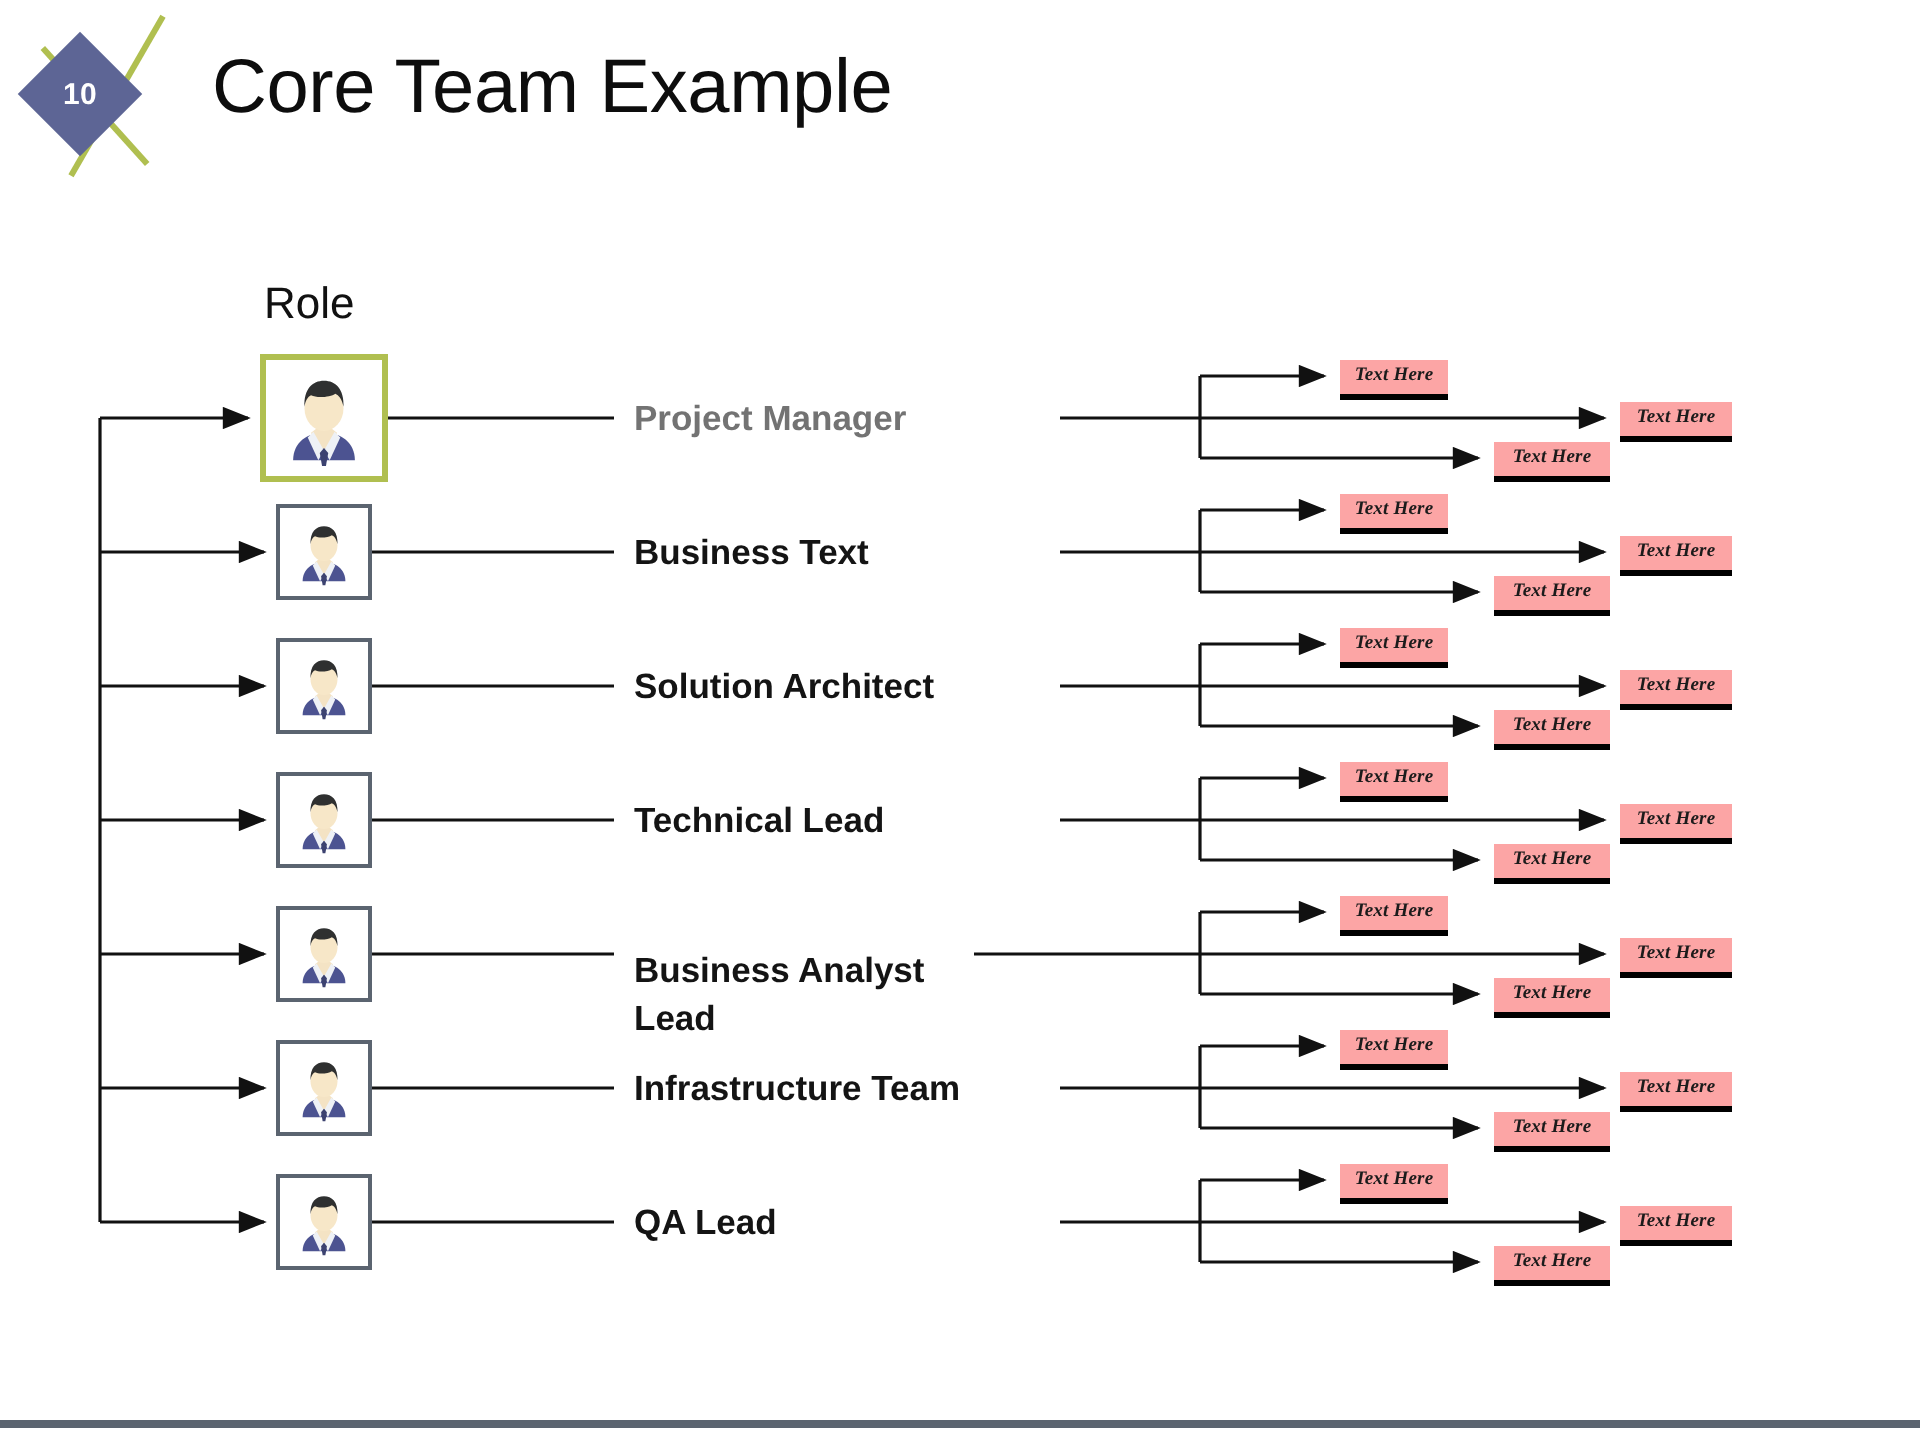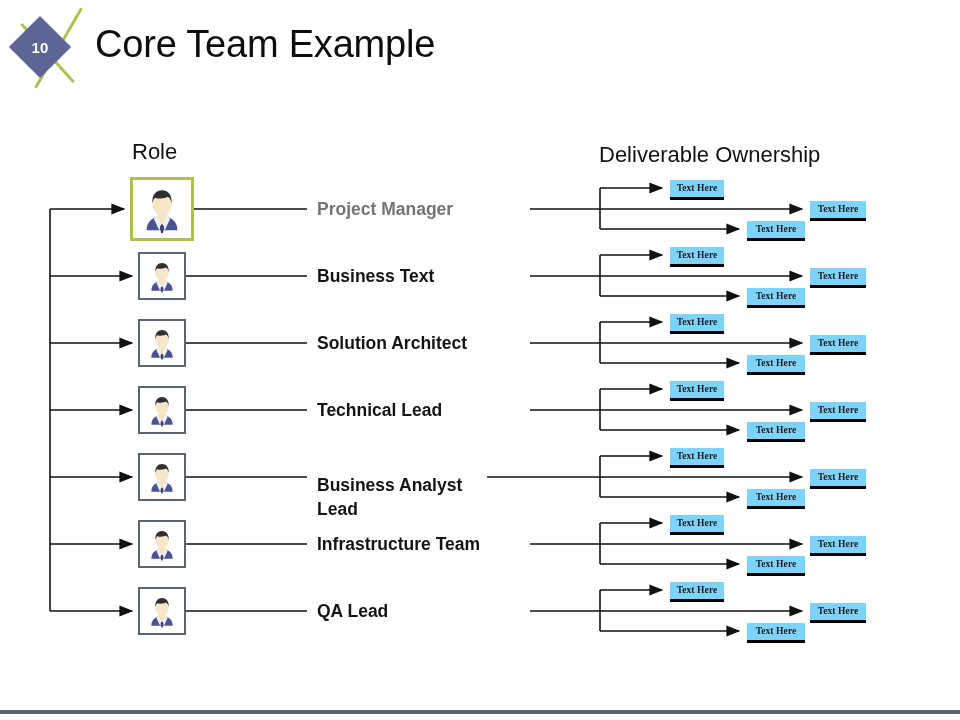--- a/index.html
+++ b/index.html
@@ -76,21 +76,21 @@
     display: flex;
     align-items: center;
     justify-content: center;
     color: #ffffff;
     font-size: 15px;
     font-weight: 600;
     letter-spacing: .2px;
   }
   .slide-title {
     position: absolute;
-    left: 95px;
+    left: 106px;
     top: 23px;
     font-size: 38px;
     font-weight: 400;
     color: #0d0d0d;
     letter-spacing: -.2px;
     white-space: nowrap;
   }
 
   
   .col-head {
@@ -134,23 +134,24 @@
     color: #141414;
     line-height: 1.38;
     white-space: pre-line;
   }
   .role-label.accent { color: #737373; }
 
   
   .chip {
     position: absolute;
     box-sizing: border-box;
-    background: #7dd3fc;
+    background: #fca5a5;
     color: #1b1b1b;
     font-family: "Liberation Serif", serif;
+    font-style: italic;
     font-weight: 600;
     font-size: 9.5px;
     display: flex;
     align-items: center;
     justify-content: center;
     letter-spacing: .1px;
   }
   .chip-underline {
     position: absolute;
     background: #000000;
@@ -164,21 +165,20 @@
 
   <div class="title-zone">
     <div class="slash slash-a"></div>
     <div class="slash slash-b"></div>
     <div class="diamond"></div>
     <div class="diamond-num">10</div>
     <div class="slide-title">Core Team Example</div>
   </div>
 
   <div class="col-head role">Role</div>
-  <div class="col-head deliv">Deliverable Ownership</div>
 
   <div class="diagram">
     <svg width="960" height="720" viewBox="0 0 960 720" xmlns="http://www.w3.org/2000/svg">
       <defs>
         <marker id="arw" viewBox="0 0 10 8" refX="9" refY="4" markerWidth="9" markerHeight="7" orient="auto-start-reverse">
           <path d="M0,0 L10,4 L0,8 z" fill="#111111"></path>
         </marker>
       </defs>
       <g id="lines" fill="none" stroke="#111111" stroke-width="1.6">
           <line x1="50" y1="209" x2="50" y2="611"></line>

